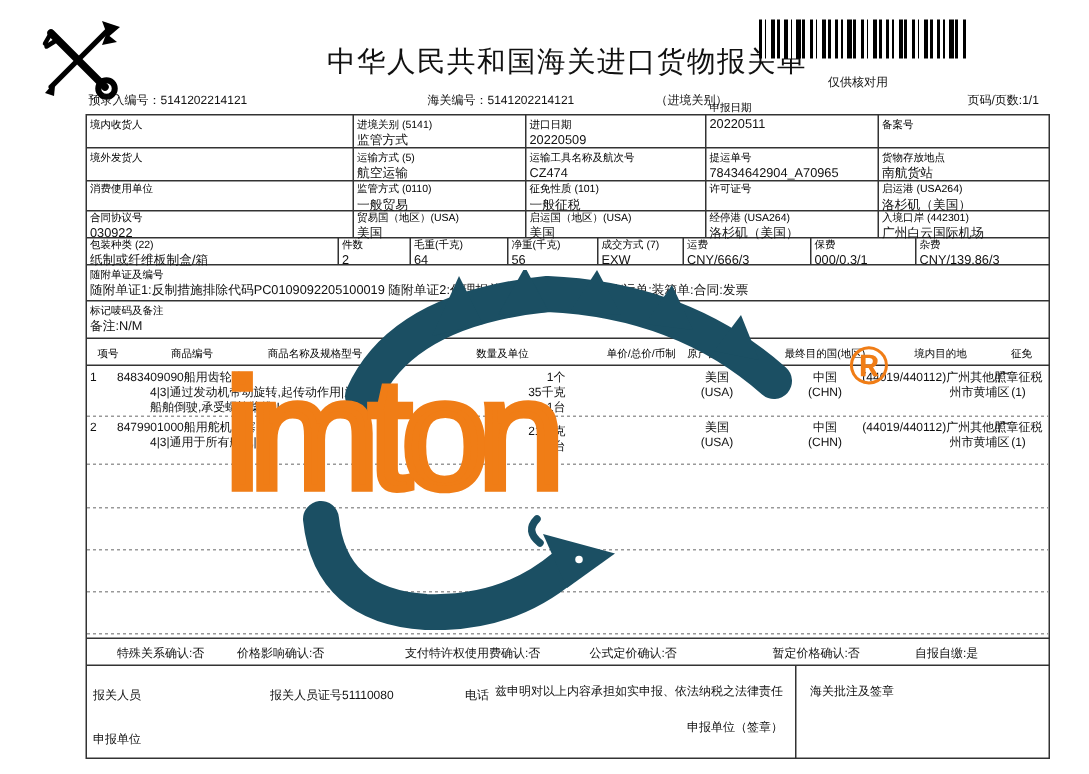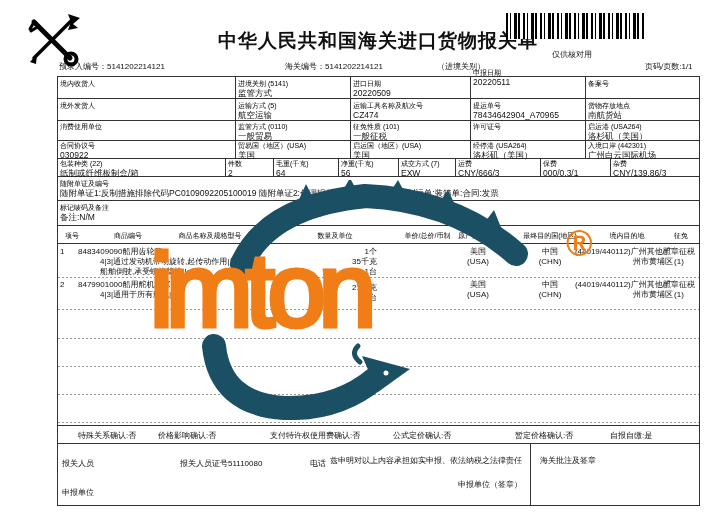--- a/index.html
+++ b/index.html
@@ -8,21 +8,21 @@
   .abs{position:absolute;}
   .lbl{font-size:7px;line-height:9px;color:#000;white-space:nowrap;}
   .val{font-size:8.5px;line-height:10px;white-space:nowrap;}
   .cell{position:absolute;}
   .th{position:absolute;top:231px;font-size:7px;color:#000;white-space:nowrap;text-align:center;}
   .it{position:absolute;font-size:8px;line-height:10px;white-space:nowrap;}
   .it div{line-height:10px;}
   .tr{text-align:right;}
   .tc{text-align:center;}
   .meta{font-size:8px;white-space:nowrap;text-align:right;}
-  .title{font-size:19px;font-weight:bold;letter-spacing:1px;text-align:center;white-space:nowrap;}
+  .title{font-size:19px;font-weight:normal;letter-spacing:1px;text-align:center;white-space:nowrap;}
   .barcode-bars{width:138px;height:26px;
     background:repeating-linear-gradient(90deg,#000 0,#000 2px,#fff 2px,#fff 4px,#000 4px,#000 5px,#fff 5px,#fff 8px,#000 8px,#000 11px,#fff 11px,#fff 12px,#000 12px,#000 14px,#fff 14px,#fff 17px);}
   .barcode-num{font-family:"DejaVu Sans Mono","Liberation Mono",monospace;font-size:9.5px;letter-spacing:2.8px;white-space:nowrap;margin-top:1px;}
   .confirm{position:absolute;top:430px;font-size:8px;white-space:nowrap;}
   .foot{font-size:8px;white-space:nowrap;position:absolute;}
   
   .wm{pointer-events:none;}
   .brandwrap{position:absolute;left:150px;top:238px;z-index:45;display:flex;align-items:baseline;pointer-events:none;}
   .brand{font-size:104px;font-weight:normal;letter-spacing:-7px;color:#f07d16;-webkit-text-stroke:5px #f07d16;line-height:1;}
   .brandcn{font-size:72px;font-weight:bold;color:#f07d16;-webkit-text-stroke:2.5px #f07d16;margin-left:10px;line-height:1;}

